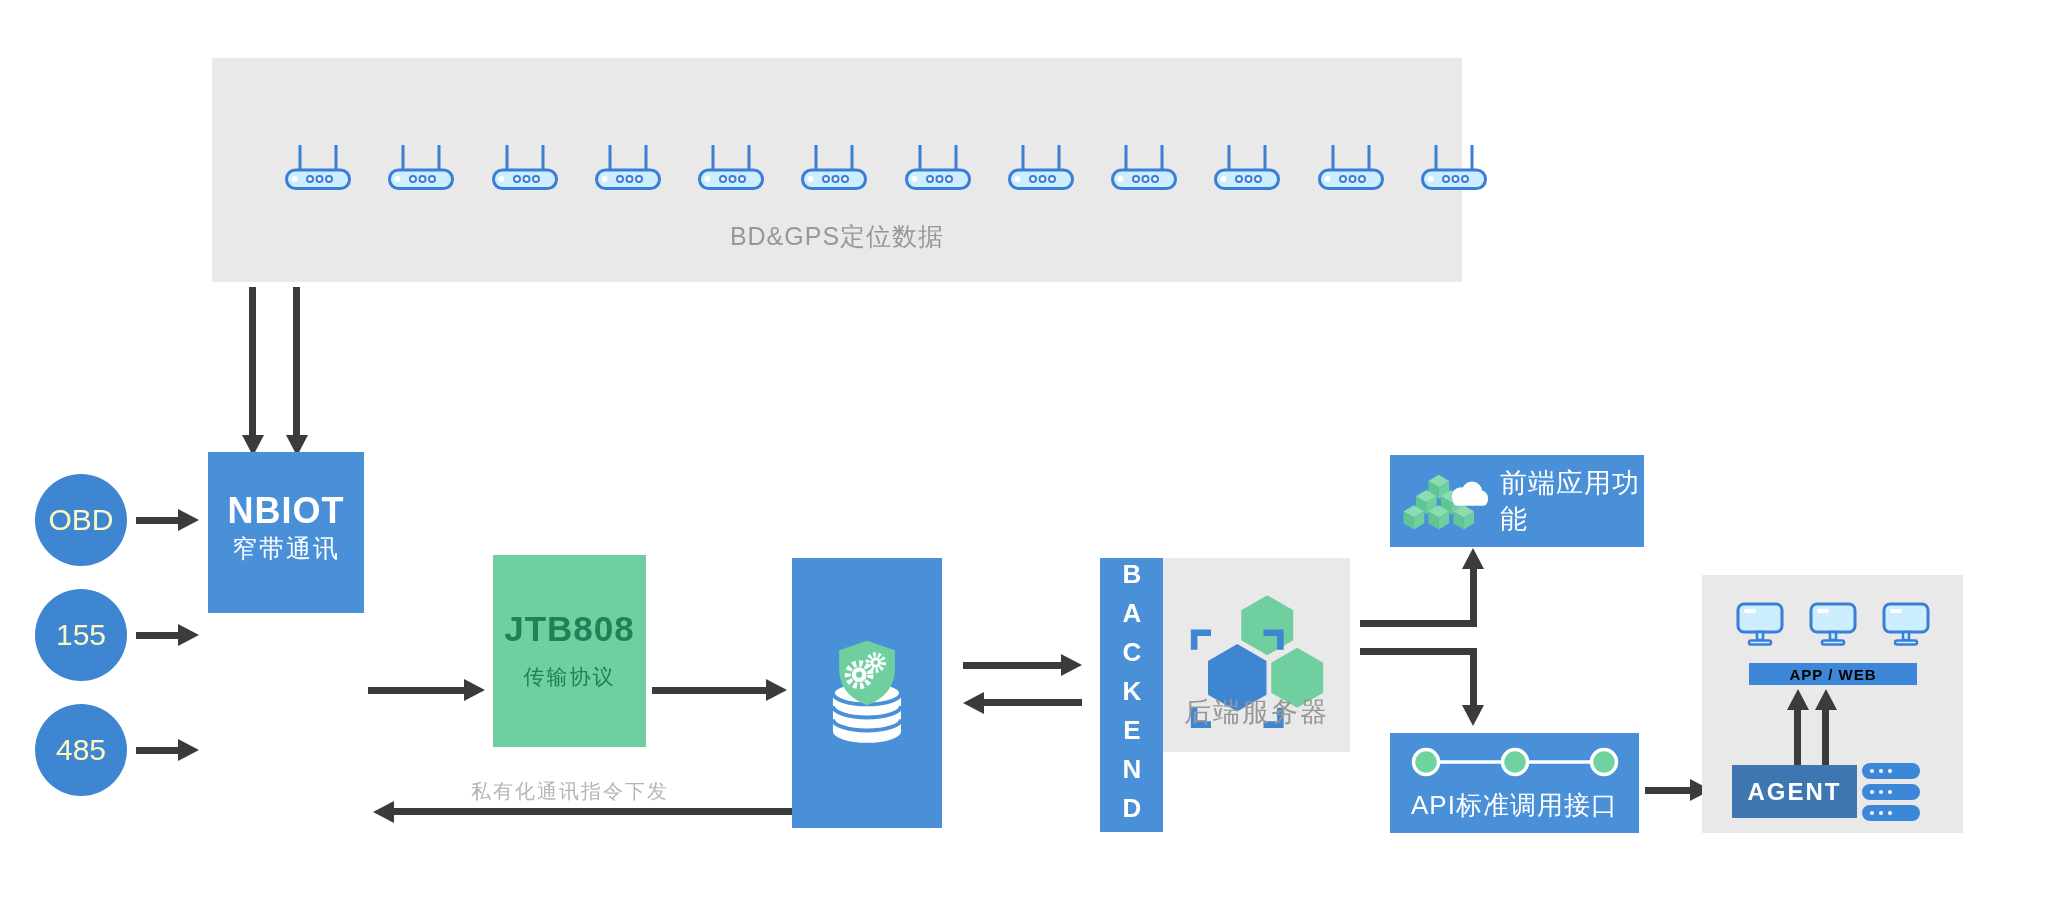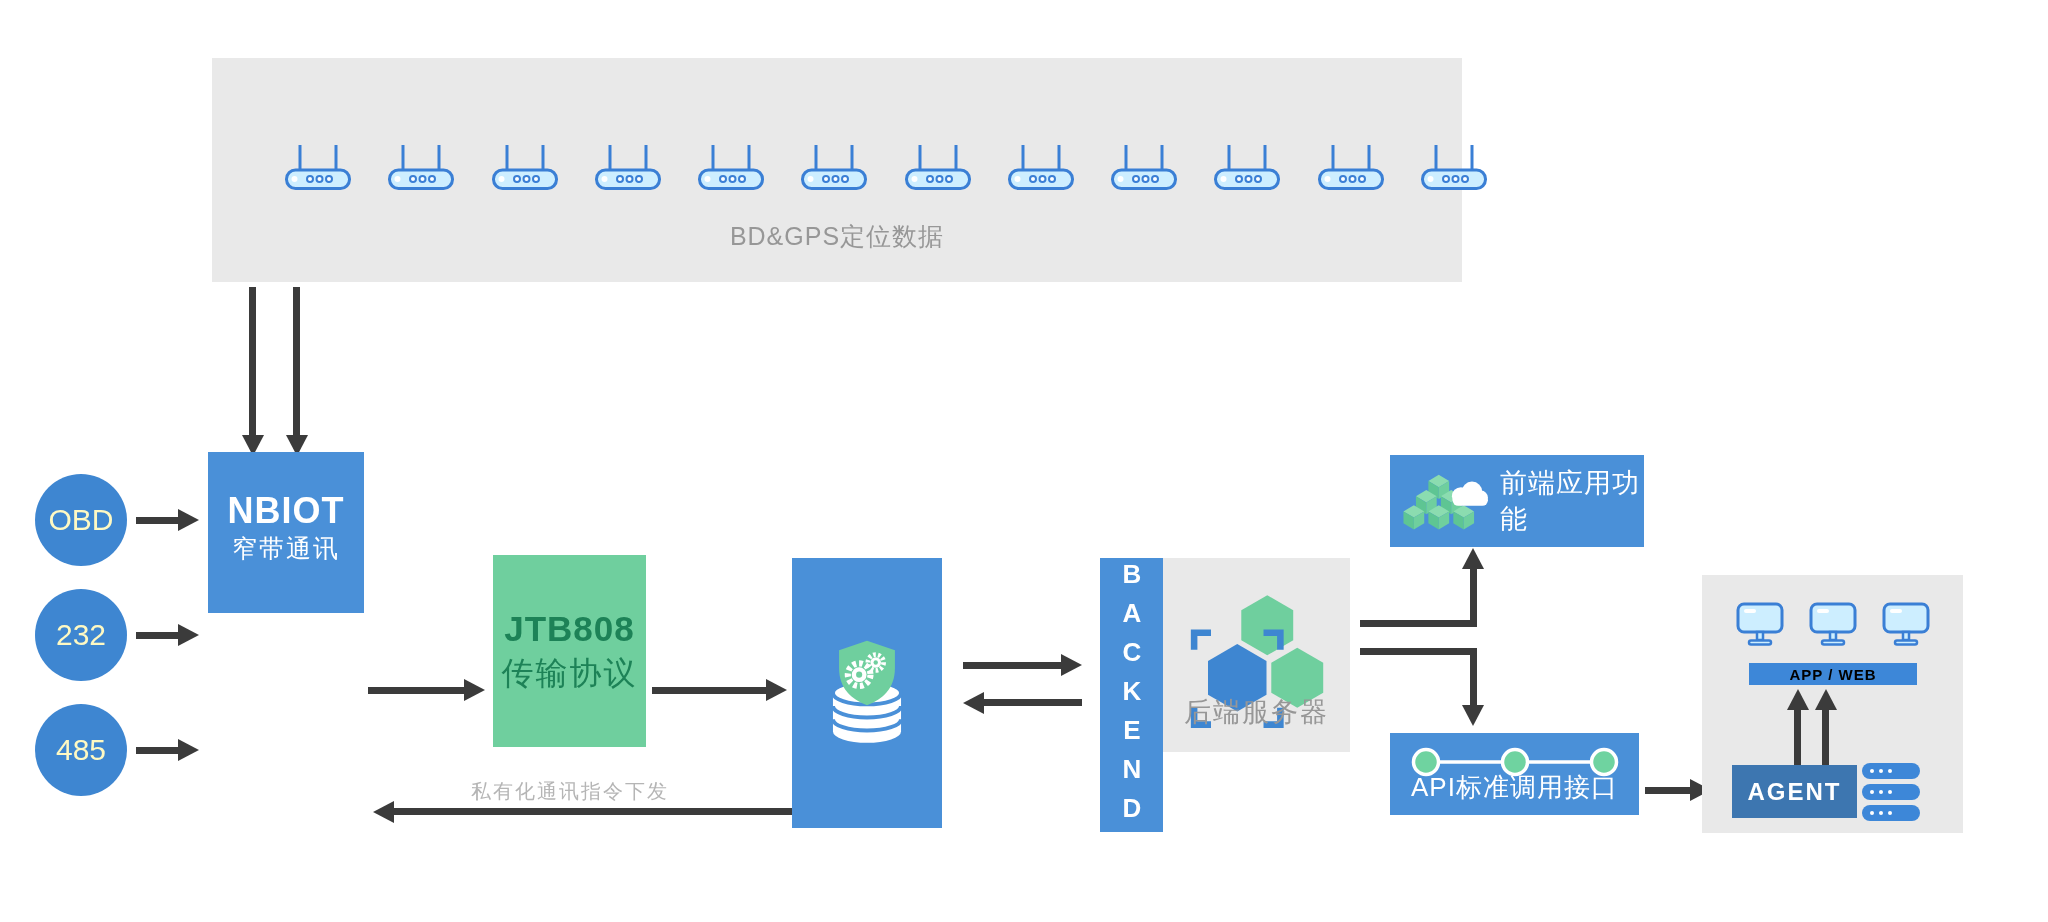--- a/index.html
+++ b/index.html
@@ -18,38 +18,38 @@
   
   .comm{position:absolute;left:208px;top:452px;width:156px;color:#fff;text-align:center;}
   .comm-top{height:161px;background:var(--blue-primary,#4a90d8);box-sizing:border-box;padding-top:38px;}
   .comm-bottom{height:212px;background:var(--blue-dark,#3c7dbc);box-sizing:border-box;padding-top:58px;}
   .comm-title{font-size:36px;font-weight:bold;letter-spacing:1px;}
   .comm-sub{font-size:25px;letter-spacing:2px;}
   
   .protocol{position:absolute;left:493px;top:555px;width:153px;height:192px;background:var(--green,#6fcf9e);
     color:var(--green-dark,#1d8257);text-align:center;box-sizing:border-box;padding-top:54px;}
   .protocol-title{font-size:35px;font-weight:bold;letter-spacing:1px;}
-  .protocol-sub{font-size:32px;margin-top:3px;letter-spacing:2px;}
+  .protocol-sub{font-size:21px;margin-top:14px;letter-spacing:2px;}
   .downlink-label{position:absolute;left:420px;top:778px;width:300px;text-align:center;font-size:20px;
     color:var(--text-gray-light,#b5b5b5);letter-spacing:2px;}
   
   .storage{position:absolute;left:792px;top:558px;width:150px;height:270px;background:var(--blue-primary,#4a90d8);
     display:flex;align-items:center;justify-content:center;}
   
   .backend-strip{position:absolute;left:1100px;top:558px;width:63px;height:274px;background:var(--blue-primary,#4a90d8);
     display:flex;align-items:center;justify-content:center;}
   .backend-vtext{writing-mode:vertical-lr;text-orientation:upright;color:#fff;font-size:26px;font-weight:bold;letter-spacing:9px;}
   .backend-panel{position:absolute;left:1163px;top:558px;width:187px;height:194px;background:var(--gray-panel,#ececec);}
   .backend-label{position:absolute;left:0;bottom:22px;width:100%;text-align:center;font-size:27px;color:var(--text-gray,#8f8f8f);letter-spacing:2px;}
   
   .frontend{position:absolute;left:1390px;top:455px;width:254px;height:92px;background:var(--blue-primary,#4a90d8);
     display:flex;align-items:center;box-sizing:border-box;padding-left:10px;}
   .frontend-label{color:#fff;font-size:27px;margin-left:10px;letter-spacing:1px;}
   
-  .api{position:absolute;left:1390px;top:733px;width:249px;height:82px;background:var(--blue-primary,#4a90d8);text-align:center;}
+  .api{position:absolute;left:1390px;top:733px;width:249px;height:100px;background:var(--blue-primary,#4a90d8);text-align:center;}
   .api-label{position:absolute;left:0;bottom:10px;width:100%;color:#fff;font-size:26px;letter-spacing:1px;}
   
   .client{position:absolute;left:1702px;top:575px;width:261px;height:258px;background:var(--gray-panel,#efefef);}
   .monitor-row{position:absolute;left:0;top:26px;width:100%;display:flex;justify-content:center;gap:23px;}
   .appweb{position:absolute;left:47px;top:88px;width:168px;height:22px;background:var(--bar-blue,#3d87d8);
     display:flex;align-items:center;justify-content:center;color:#000000;font-size:15px;font-weight:bold;letter-spacing:1px;}
   .agent{position:absolute;left:30px;top:190px;width:125px;height:53px;background:var(--blue-agent,#3d76b0);
     display:flex;align-items:center;justify-content:center;color:#fff;font-size:24px;font-weight:bold;letter-spacing:2px;}
   .server-stack{position:absolute;left:160px;top:188px;width:58px;}
   .server-bar{height:16px;border-radius:8px;background:var(--bar-blue,#4a90d8);margin-bottom:5px;
@@ -210,21 +210,21 @@
   </div>
   <div>
     <div class="shaft-v" style="left:293px;top:287px;height:148px;"></div>
     <div class="head head-down" style="left:286px;top:435px;"></div>
   </div>
 
   <div class="in-circle" style="top:474px;">
     <span>OBD</span>
   </div>
   <div class="in-circle" style="top:589px;">
-    <span>232</span>
+    <span>155</span>
   </div>
   <div class="in-circle" style="top:704px;">
     <span>485</span>
   </div>
   <div>
     <div class="shaft-h" style="left:136px;top:517px;width:42px;"></div>
     <div class="head head-right" style="left:178px;top:509px;"></div>
   </div>
   <div>
     <div class="shaft-h" style="left:136px;top:632px;width:42px;"></div>

